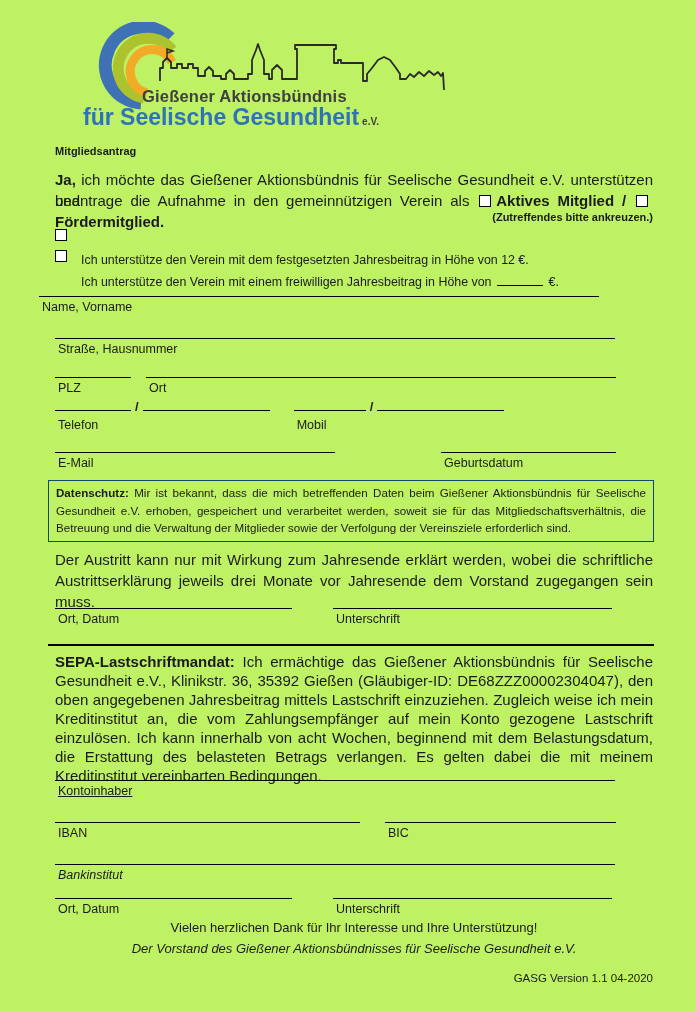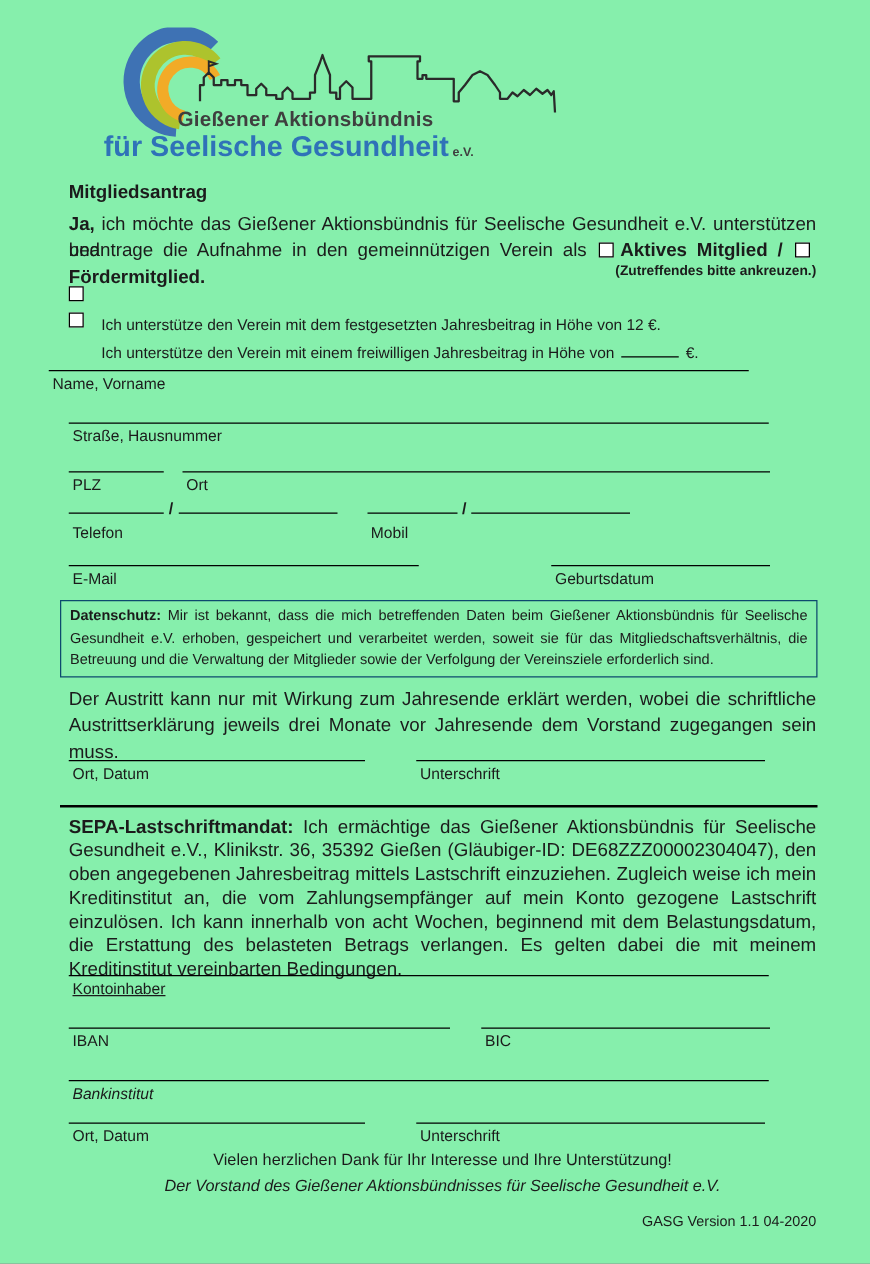--- a/index.html
+++ b/index.html
@@ -1,29 +1,29 @@
 <!DOCTYPE html>
 <html><head>
 <meta charset="utf-8">
 <style>
   html,body { margin:0; padding:0; background:#888; }
   .page {
-    position:relative; width:696px; height:1011px; background:#86efac;
+    position:relative; width:696px; height:1011px; background:#bef264;
     font-family:"Liberation Sans", sans-serif; color:#1b1b1b; overflow:hidden;
     margin:0 auto;
   }
   .abs { position:absolute; }
 
   
   .logo-line1 { position:absolute; left:142px; top:87px; font-size:16.5px; font-weight:bold; color:#3f3f3f; letter-spacing:.2px; }
   .logo-line2 { position:absolute; left:83px; top:104px; font-size:23px; font-weight:bold; color:#2f72b8; white-space:nowrap; }
   .logo-suffix { font-size:10px; color:#3f3f3f; font-weight:bold; margin-left:3px; }
 
   
-  .doc-title { left:55px; top:145px; font-size:15px; font-weight:bold; }
+  .doc-title { left:55px; top:145px; font-size:11px; font-weight:bold; }
   .para { width:598px; left:55px; text-align:justify; font-size:15px; line-height:21px; }
   .jline { text-align:justify; text-align-last:justify; }
   .note { left:55px; top:211px; width:598px; text-align:right; font-size:11px; font-weight:bold; }
 
   
   .cb { display:inline-block; width:10px; height:10px; border:1.8px solid #000; background:#fff; vertical-align:-1px; }
   .cb-inline { margin:0 5px 0 2px; }
   .opt-row { left:55px; width:598px; display:flex; align-items:flex-start; font-size:12.4px; }
   .opt-row .cb { margin-top:1px; flex:0 0 auto; }
   .opt-text { margin-left:14px;margin-top:25px; }

